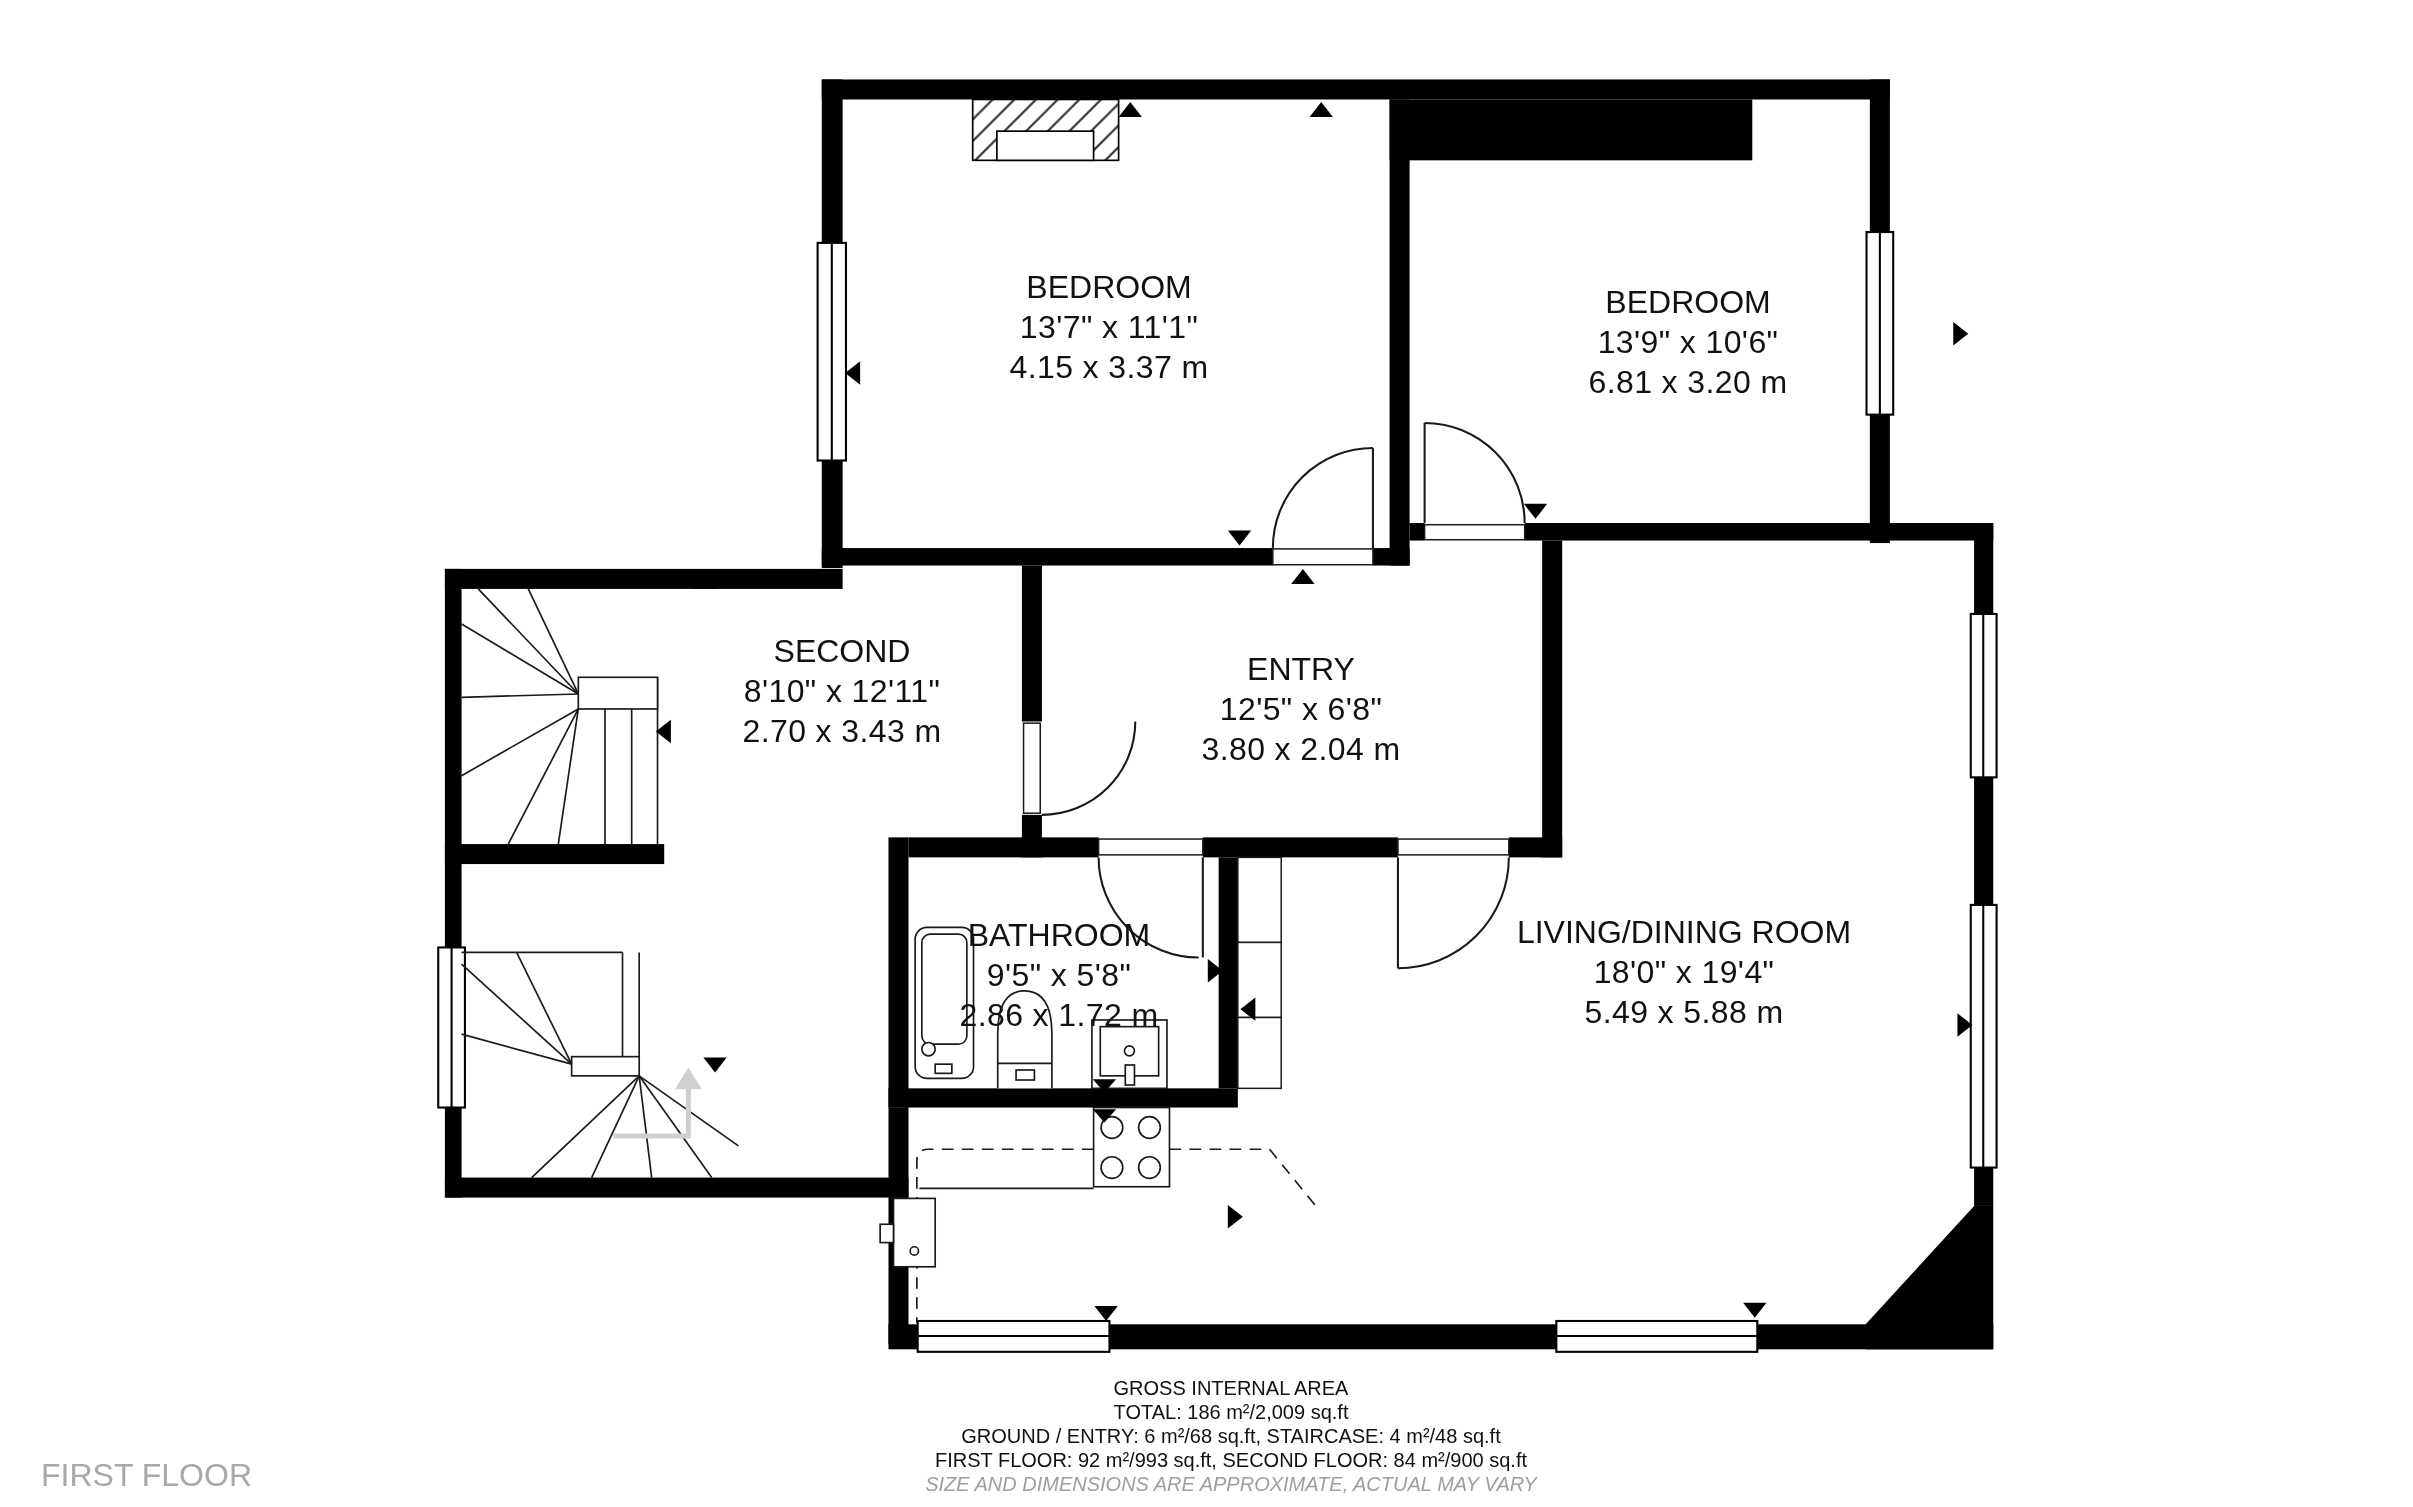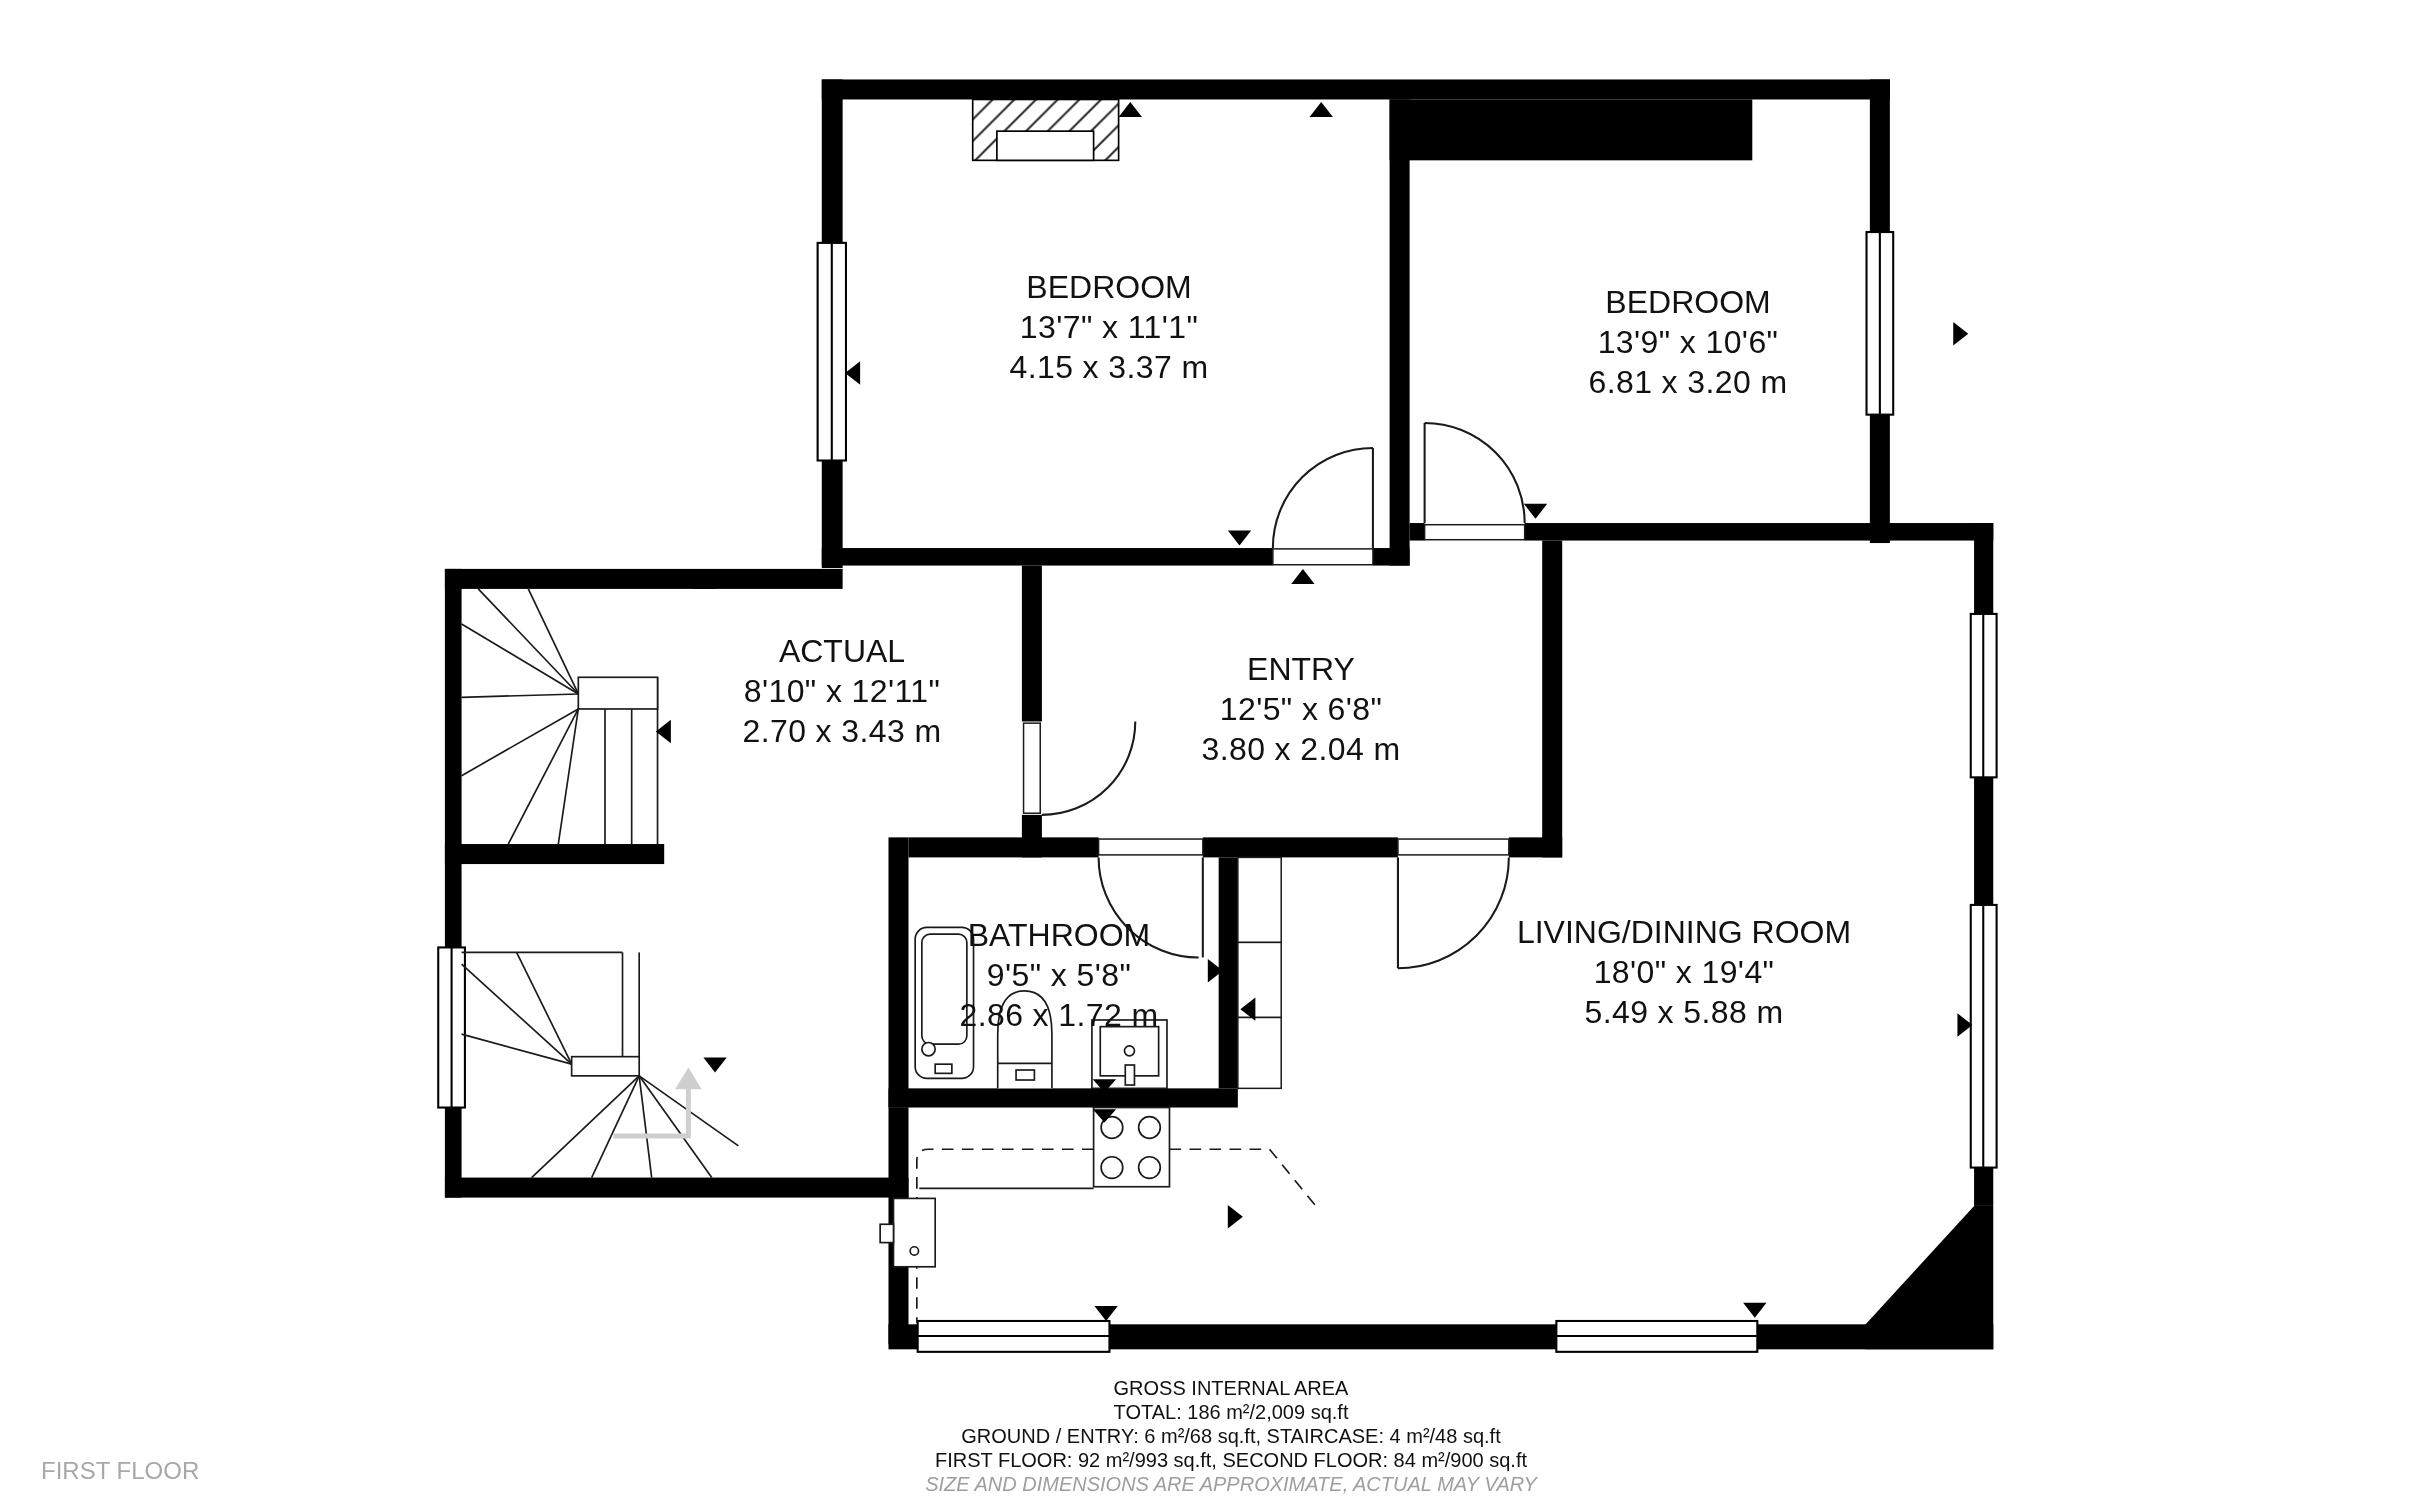--- a/index.html
+++ b/index.html
@@ -6,21 +6,21 @@
   body{width:2413px;height:1508px;position:relative;overflow:hidden;
        font-family:"Liberation Sans", sans-serif;}
   #plan{position:absolute;left:8px;top:0;width:2413px;height:1508px;}
   svg{position:absolute;left:0;top:0;}
   .room-label{position:absolute;transform:translateX(-50%);text-align:center;
       color:#111;font-size:32px;line-height:40px;white-space:nowrap;}
   .room-label .dim{letter-spacing:0.4px;}
   .footer{position:absolute;transform:translateX(-50%);text-align:center;
       color:#111;font-size:20px;line-height:24px;white-space:nowrap;}
   .footer .muted{color:#9e9e9e;font-style:italic;}
-  .floor-tag{position:absolute;color:#a8a8a8;font-size:24px;white-space:nowrap;}
+  .floor-tag{position:absolute;color:#a8a8a8;font-size:32px;white-space:nowrap;}
 </style>
 </head>
 <body>
 
 <div id="plan">
 
 <svg width="2413" height="1508" viewBox="0 0 2894 1808">
   <defs>
     <pattern id="hatch" patternUnits="userSpaceOnUse" width="26" height="26">
       <path d="M-6,32 L32,-6 M-6,6 L6,-6 M20,32 L32,20" stroke="#2a2a2a" stroke-width="2.5"></path>
@@ -237,21 +237,21 @@
   <div>BEDROOM</div>
   <div class="dim">13'7" x 11'1"</div>
   <div class="dim">4.15 x 3.37 m</div>
 </div>
 <div class="room-label" style="left:1680px;top:282px">
   <div>BEDROOM</div>
   <div class="dim">13'9" x 10'6"</div>
   <div class="dim">6.81 x 3.20 m</div>
 </div>
 <div class="room-label" style="left:834px;top:631px">
-  <div>ACTUAL</div>
+  <div>SECOND</div>
   <div class="dim">8'10" x 12'11"</div>
   <div class="dim">2.70 x 3.43 m</div>
 </div>
 <div class="room-label" style="left:1293px;top:649px">
   <div>ENTRY</div>
   <div class="dim">12'5" x 6'8"</div>
   <div class="dim">3.80 x 2.04 m</div>
 </div>
 <div class="room-label" style="left:1051px;top:915px">
   <div>BATHROOM</div>

